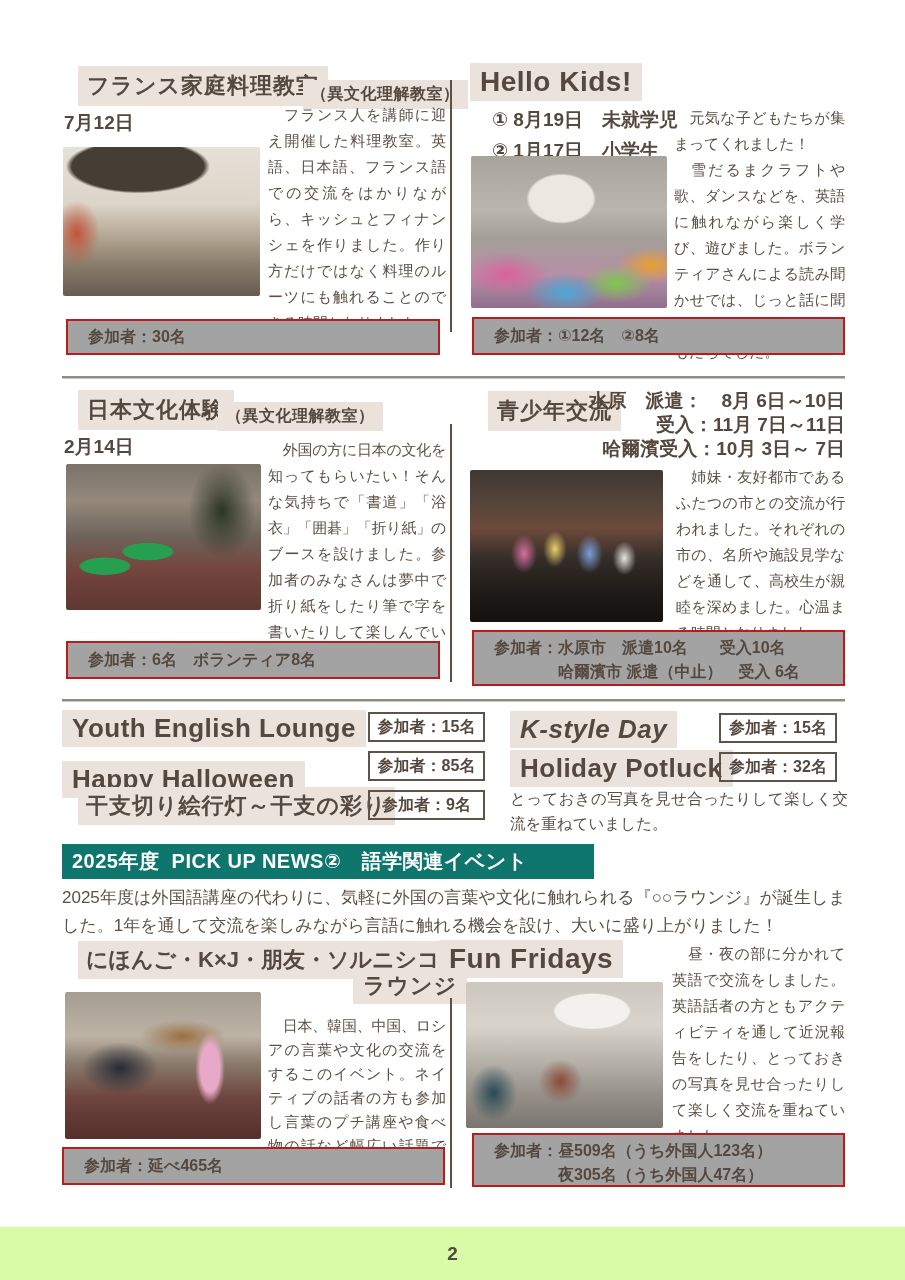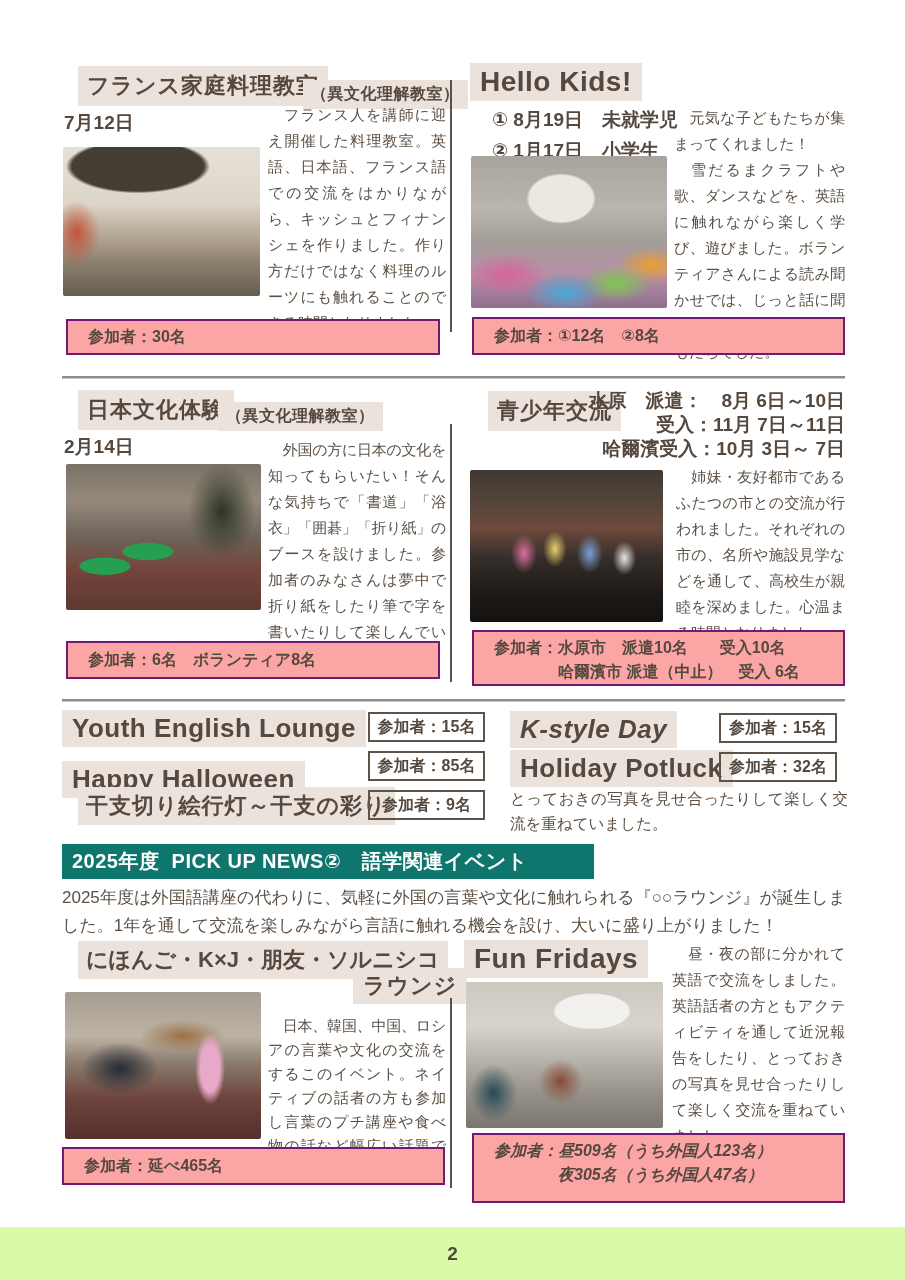--- a/index.html
+++ b/index.html
@@ -7,21 +7,21 @@
         font-family:"Liberation Sans","DejaVu Sans",sans-serif;color:#55483e;overflow:hidden;}
   .abs{position:absolute;}
   .hl{display:inline-block;background:#ebe2db;color:#55483e;font-weight:bold;}
   .jp-title{font-size:22px;padding:5px 9px;letter-spacing:1px;margin-left:16px;}
   .en-title{font-size:28px;padding:3px 10px;letter-spacing:0.5px;}
   .sub{font-size:16px;padding:4px 8px;letter-spacing:0.5px;}
   .date{font-weight:bold;font-size:19px;color:#55483e;}
   .body{font-size:15px;line-height:26px;color:#5c5045;text-align:justify;white-space:pre-line;letter-spacing:-0.3px;}
   .sched{font-size:19px;font-weight:bold;color:#55483e;white-space:pre-line;line-height:31px;}
   .sched-right{font-size:19px;font-weight:bold;color:#55483e;white-space:pre-line;line-height:24px;text-align:right;}
-  .pbox{border:2px solid #701a75;color:#55483e;font-weight:bold;font-size:16px;background:#fca5a5;box-sizing:border-box;}
+  .pbox{border:2px solid #b91c1c;color:#55483e;font-weight:bold;font-size:16px;background:#a3a3a3;box-sizing:border-box;}
   .pbox.single{padding-left:20px;display:flex;align-items:center;}
   .pbox.double{padding:4px 0 0 20px;white-space:pre-line;line-height:24px;}
   .ebox{border:2px solid #5f5348;color:#55483e;font-weight:bold;font-size:16px;
         display:flex;align-items:center;justify-content:center;box-sizing:border-box;}
   .vdiv{width:2px;background:#5d5046;}
   .hdiv{height:2px;background:#8f8b86;border-bottom:1px solid #c9c6c2;}
   .banner{background:#0f766e;color:#ffffff;font-weight:bold;font-size:20px;line-height:35px;
           padding-left:10px;white-space:pre;box-sizing:border-box;letter-spacing:0.5px;overflow:hidden;}
   .intro{font-size:17px;line-height:28px;color:#5c5045;text-align:justify;}
   .note{font-size:15.5px;line-height:25px;color:#5c5045;text-align:justify;}
@@ -156,26 +156,26 @@
   </div>
   <div class="abs" style="left:337px;top:968px;">
     <span class="hl jp-title" style="padding:3px 10px;">ラウンジ</span>
   </div>
   <div class="abs photo p5" style="left:65px;top:992px;width:196px;height:147px;"></div>
   <div class="abs body" style="left:268px;top:1014px;width:178px;line-height:24px;">　日本、韓国、中国、ロシアの言葉や文化の交流をするこのイベント。ネイティブの話者の方も参加し言葉のプチ講座や食べ物の話など幅広い話題で毎回盛り上がりました。</div>
   <div class="abs pbox single" style="left:62px;top:1147px;width:383px;height:38px;">
     <span>参加者：延べ465名</span>
   </div>
 
-  <div class="abs" style="left:464px;top:940px;">
+  <div class="abs" style="left:439px;top:940px;">
     <span class="hl en-title">Fun Fridays</span>
   </div>
   <div class="abs photo p6" style="left:466px;top:982px;width:197px;height:146px;"></div>
   <div class="abs body" style="left:672px;top:941px;width:173px;">　昼・夜の部に分かれて英語で交流をしました。英語話者の方ともアクティビティを通して近況報告をしたり、とっておきの写真を見せ合ったりして楽しく交流を重ねていました。</div>
-  <div class="abs pbox double" style="left:472px;top:1133px;width:373px;height:70px;font-style:italic;">参加者：昼509名（うち外国人123名）
+  <div class="abs pbox double" style="left:472px;top:1133px;width:373px;height:54px;">参加者：昼509名（うち外国人123名）
 　　　　夜305名（うち外国人47名）</div>
 
   <div class="abs vdiv" style="left:450px;top:998px;height:190px;"></div>
 
   <div class="footer">
     <div class="pagenum">2</div>
   </div>
 
 </div>
 

